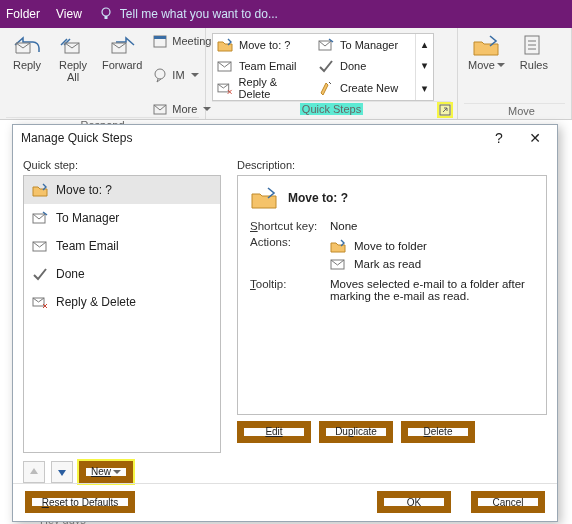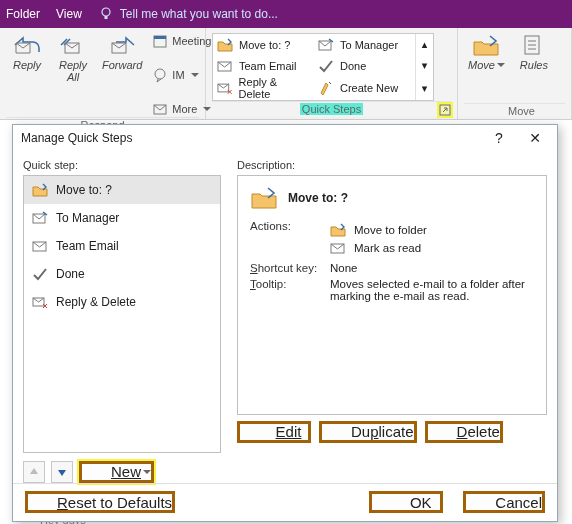--- a/index.html
+++ b/index.html
@@ -49,21 +49,20 @@
     color: #666;
     padding: 1px 0 2px 0;
     border-top: 1px solid #e3e3e3;
   }
   .big-buttons { display: flex; gap: 4px; align-items: flex-start; }
   .bigbtn {
     display: flex; flex-direction: column; align-items: center;
     padding: 2px 4px; gap: 2px;
     cursor: pointer;
     min-width: 42px;
-    font-style: italic;
   }
   .bigbtn .lbl { font-size: 11px; line-height: 12px; text-align: center; color: #444; }
   .stack {
     display: flex; flex-direction: column; gap: 18px; padding-top: 2px;
   }
   .minibtn {
     display: flex; align-items: center; gap: 4px;
     font-size: 11px; color: #444; cursor: pointer;
     padding: 0 2px;
   }
@@ -128,23 +127,23 @@
     height: 240px; padding: 10px 12px;
   }
   .desc-head { display: flex; align-items: center; gap: 10px; font-weight: bold; margin-bottom: 10px; }
   .kv { display: flex; gap: 4px; margin: 4px 0; font-size: 11.5px; align-items: flex-start; }
   .kv .k { width: 76px; color: #333; }
   .kv .k u { text-decoration: underline; }
   .actions-row { display: flex; align-items: center; gap: 8px; font-size: 11.5px; margin: 2px 0; }
   .btnrow { display: flex; gap: 8px; margin-top: 6px; }
   .win-btn {
     min-width: 74px; height: 22px;
-    border: 3px solid #a16207; background: #fdfdfd;
-    font-size: 15px; cursor: pointer;
-    display: flex; align-items: center; justify-content: center; padding-left: 29px;
+    border: 7px solid #a16207; background: #fdfdfd;
+    font-size: 10px; cursor: pointer;
+    display: flex; align-items: center; justify-content: center;
   }
   .bottom-left {
     display: flex; align-items: center; gap: 6px; padding-top: 8px;
   }
   .arrow-btn {
     width: 22px; height: 22px; border: 1px solid #c8c8c8;
     display: flex; align-items: center; justify-content: center;
     background: #f7f7f7; cursor: pointer;
   }
   .arrow-btn.disabled { color: #bbb; cursor: default; }
@@ -386,20 +385,24 @@
 
     <div class="col-right">
       <div class="sect-label">Description:</div>
       <div class="desc-box">
         <div class="desc-head">
           <svg width="28" height="24" viewBox="0 0 28 24">
               <path d="M2 8 H10 L12 10 H26 V22 H2 Z" fill="#f5c36a" stroke="#c08a2a"></path>
               <path d="M18 2 L24 7 L18 12" fill="none" stroke="#3a6ea5" stroke-width="1.6"></path>
             </svg>
           <span>Move to: ?</span>
+        </div>
+        <div class="kv">
+          <span class="k"><u>S</u>hortcut key:</span>
+          <span>None</span>
         </div>
         <div class="kv">
           <span class="k">Actions:</span>
           <div>
             <div class="actions-row">
               <svg class="ico16" viewBox="0 0 16 16">
                   <path d="M1 5 H6 L8 7 H15 V14 H1 Z" fill="#f5c36a" stroke="#c08a2a"></path>
                   <path d="M11 2 L14 5 L11 8" fill="none" stroke="#3a6ea5" stroke-width="1.4"></path>
                 </svg>
               <span>Move to folder</span>
@@ -407,24 +410,20 @@
             <div class="actions-row">
               <svg class="ico16" viewBox="0 0 16 16">
                   <rect x="1" y="4" width="13" height="9" fill="none" stroke="#7a7a7a"></rect>
                   <path d="M1 4 L7.5 9 L14 4" fill="none" stroke="#7a7a7a"></path>
                 </svg>
               <span>Mark as read</span>
             </div>
           </div>
         </div>
         <div class="kv">
-          <span class="k"><u>S</u>hortcut key:</span>
-          <span>None</span>
-        </div>
-        <div class="kv">
           <span class="k"><u>T</u>ooltip:</span>
           <span style="max-width:200px">Moves selected e-mail to a folder after marking the e-mail as read.</span>
         </div>
       </div>
       <div class="btnrow">
         <div class="win-btn">
             <span style="text-decoration:underline">Edit</span>
           </div>
         <div class="win-btn">
             <span>Du<u>p</u>licate</span>

